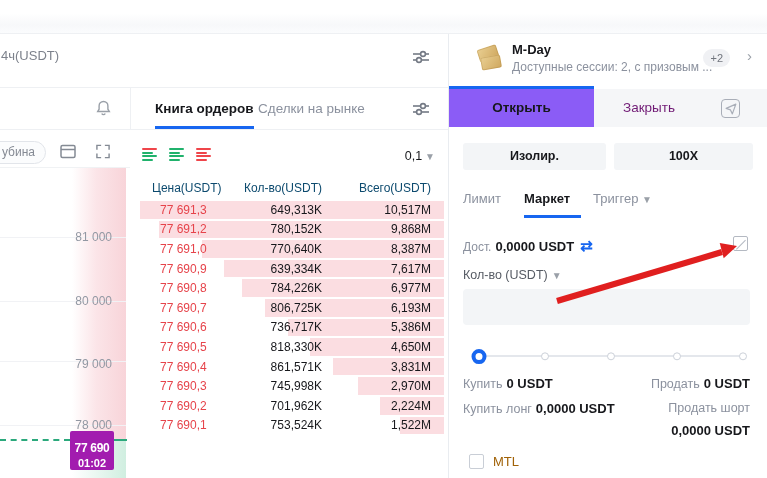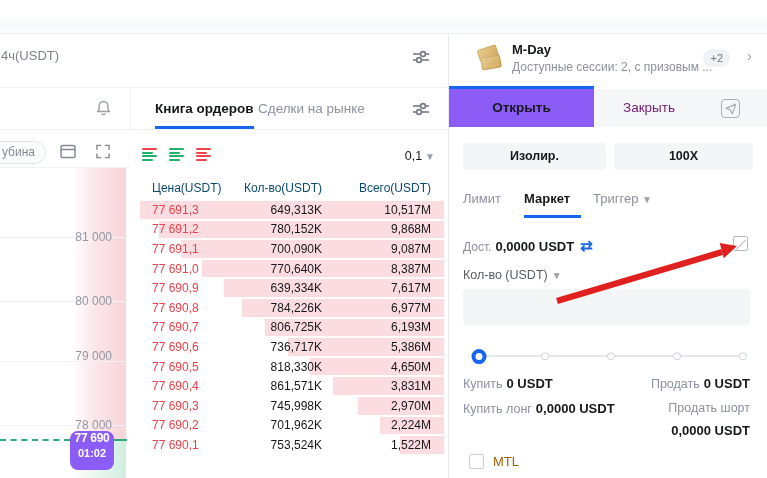--- a/index.html
+++ b/index.html
@@ -34,40 +34,40 @@
   .depth-pill span { position:absolute; right:10px; top:3px; font-size:12px; color:#858a94; }
   .chart-toolbar-divider { position:absolute; left:0; top:37px; width:130px; height:1px; background:#f0f2f4; }
   .pink-band { position:absolute; left:72px; top:38px; width:54px; height:272px;
     background:linear-gradient(to right, rgba(250,222,226,0) 0%, rgba(248,207,213,0.55) 45%, #f8d4d9 100%); }
   .green-band { position:absolute; left:72px; top:310px; width:54px; height:38px;
     background:linear-gradient(to right, rgba(205,236,222,0) 0%, rgba(188,231,211,0.7) 100%); }
   .gridline { position:absolute; left:0; width:126px; height:1px; background:#f1f2f5; }
   .price-label { position:absolute; right:18px; font-size:12px; color:#9298a3; transform:translateY(-50%); }
   .dashed-line { position:absolute; left:0; top:309px; width:70px; border-top:2px dashed #2ba97c; }
   .dash-right { position:absolute; left:113px; top:309px; width:14px; border-top:2px solid #2ba97c; }
-  .price-badge { position:absolute; left:70px; top:301px; width:44px; height:39px; background:#8b5cf6;
-    border-radius:8px; color:#fff; text-align:center; padding-top:0; }
+  .price-badge { position:absolute; left:70px; top:301px; width:44px; height:39px; background:#a21caf;
+    border-radius:2px; color:#fff; text-align:center; padding-top:10px; }
   .price-badge .p { font-size:12px; font-weight:bold; letter-spacing:-0.3px; }
   .price-badge .t { font-size:11px; font-weight:bold; margin-top:2px; }
 
   
   #orderbook { left:130px; top:130px; width:318px; height:348px; background:#fff; }
   .ob-controls { position:absolute; left:12px; top:17px; display:flex; gap:10px; }
   .mode-icon { width:17px; height:15px; display:flex; flex-direction:column; justify-content:space-between; cursor:pointer; padding:1px 0; }
   .mode-icon i { display:block; height:2px; border-radius:1px; }
   .tick-select { position:absolute; right:13px; top:19px; font-size:12.5px; color:#17181c; cursor:pointer; }
   .tick-select .caret { color:#9aa0a8; font-size:10px; margin-left:3px; }
   .ob-grid { display:grid; grid-template-columns:1fr 100px 109px; padding:0 13px 0 12px; }
   .ob-grid .c2,.ob-grid .c3 { text-align:right; }
   #ob-headers { position:absolute; left:10px; right:4px; top:48px; height:20px; font-size:12px; color:#0c4a6e; align-items:center; }
   #ob-rows { position:absolute; left:10px; right:4px; top:70px; }
   .ob-row { position:relative; height:19.6px; font-size:12px; align-items:center; cursor:pointer; }
   .ob-row .bar { position:absolute; right:0; top:1px; bottom:1px; background:#fbdde1; z-index:0; }
   .ob-row span { position:relative; z-index:1; }
-  .ob-row .c1 { color:#e6434a; }
+  .ob-row .c1 { color:#e6434a;margin-left:8px; }
   .ob-row .c2,.ob-row .c3 { color:#17181c; }
 
   
   #trade-panel { left:449px; top:34px; width:318px; height:444px; background:#fff; }
   .promo-icon { position:absolute; left:28px; top:9px; width:28px; height:30px; }
   .promo-icon .t1,.promo-icon .t2 { position:absolute; width:20px; height:13px; border-radius:2px;
     background:linear-gradient(135deg,#e9cf92,#cfa75e); box-shadow:0 0 0 1px rgba(170,130,60,.35) inset; }
   .promo-icon .t1 { left:1px; top:4px; transform:rotate(-18deg); }
   .promo-icon .t2 { left:4px; top:13px; transform:rotate(-10deg); }
   .promo-title { position:absolute; left:63px; top:8px; font-size:13px; font-weight:bold; color:#17181c; }
@@ -197,21 +197,21 @@
   <div class="green-band"></div>
   <div id="gridlines">
       <div class="gridline" style="top: 107px;"></div>
       <div class="gridline" style="top: 171px;"></div>
       <div class="gridline" style="top: 231px;"></div>
       <div class="gridline" style="top: 295px;"></div>
     </div>
   <div id="price-axis">
       <div class="price-label" style="top: 107px;">81 000</div>
       <div class="price-label" style="top: 171px; margin-left: 32px;">80 000</div>
-      <div class="price-label" style="top: 226px;">79 000</div>
+      <div class="price-label" style="top: 234px;">79 000</div>
       <div class="price-label" style="top: 295px;">78 000</div>
     </div>
   <div class="dashed-line"></div>
   <div class="dash-right"></div>
   <div class="price-badge">
     <div class="p">77 690</div>
     <div class="t">01:02</div>
   </div>
 </div>
 
@@ -249,26 +249,20 @@
         <div class="bar" style="width: 100%;"></div>
         <span class="c1">77 691,3</span>
         <span class="c2">649,313K</span>
         <span class="c3">10,517M</span>
       </div>
       <div class="ob-row ob-grid">
         <div class="bar" style="width: 93.8%;"></div>
         <span class="c1">77 691,2</span>
         <span class="c2">780,152K</span>
         <span class="c3">9,868M</span>
-      </div>
-      <div class="ob-row ob-grid">
-        <div class="bar" style="width: 86.4%;"></div>
-        <span class="c1">77 691,1</span>
-        <span class="c2">700,090K</span>
-        <span class="c3">9,087M</span>
       </div>
       <div class="ob-row ob-grid">
         <div class="bar" style="width: 79.7%;"></div>
         <span class="c1">77 691,0</span>
         <span class="c2">770,640K</span>
         <span class="c3">8,387M</span>
       </div>
       <div class="ob-row ob-grid">
         <div class="bar" style="width: 72.4%;"></div>
         <span class="c1">77 690,9</span>

